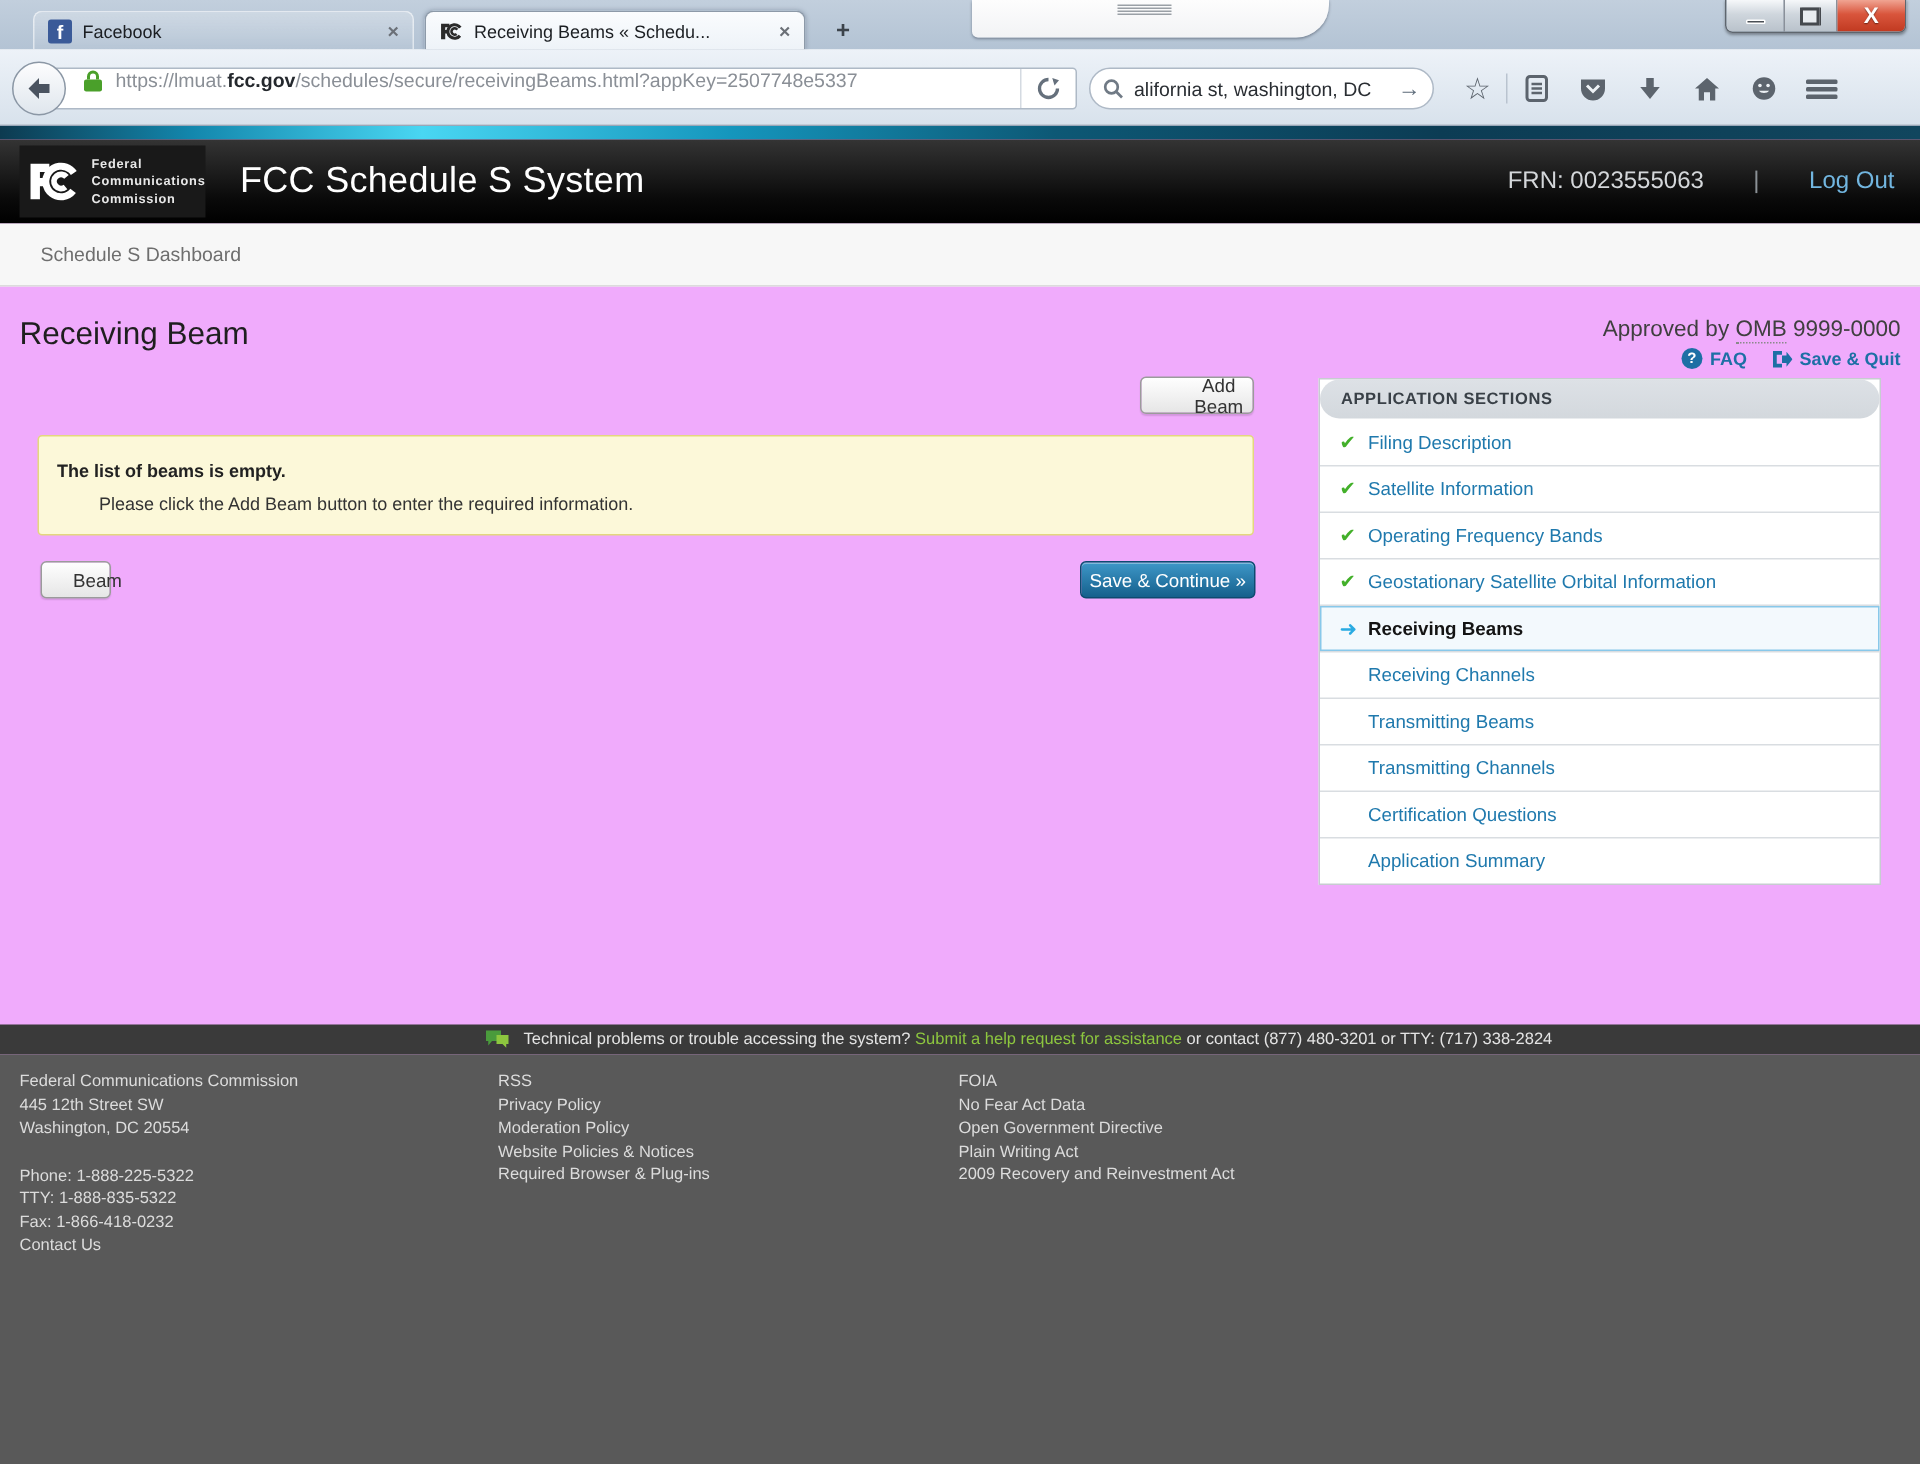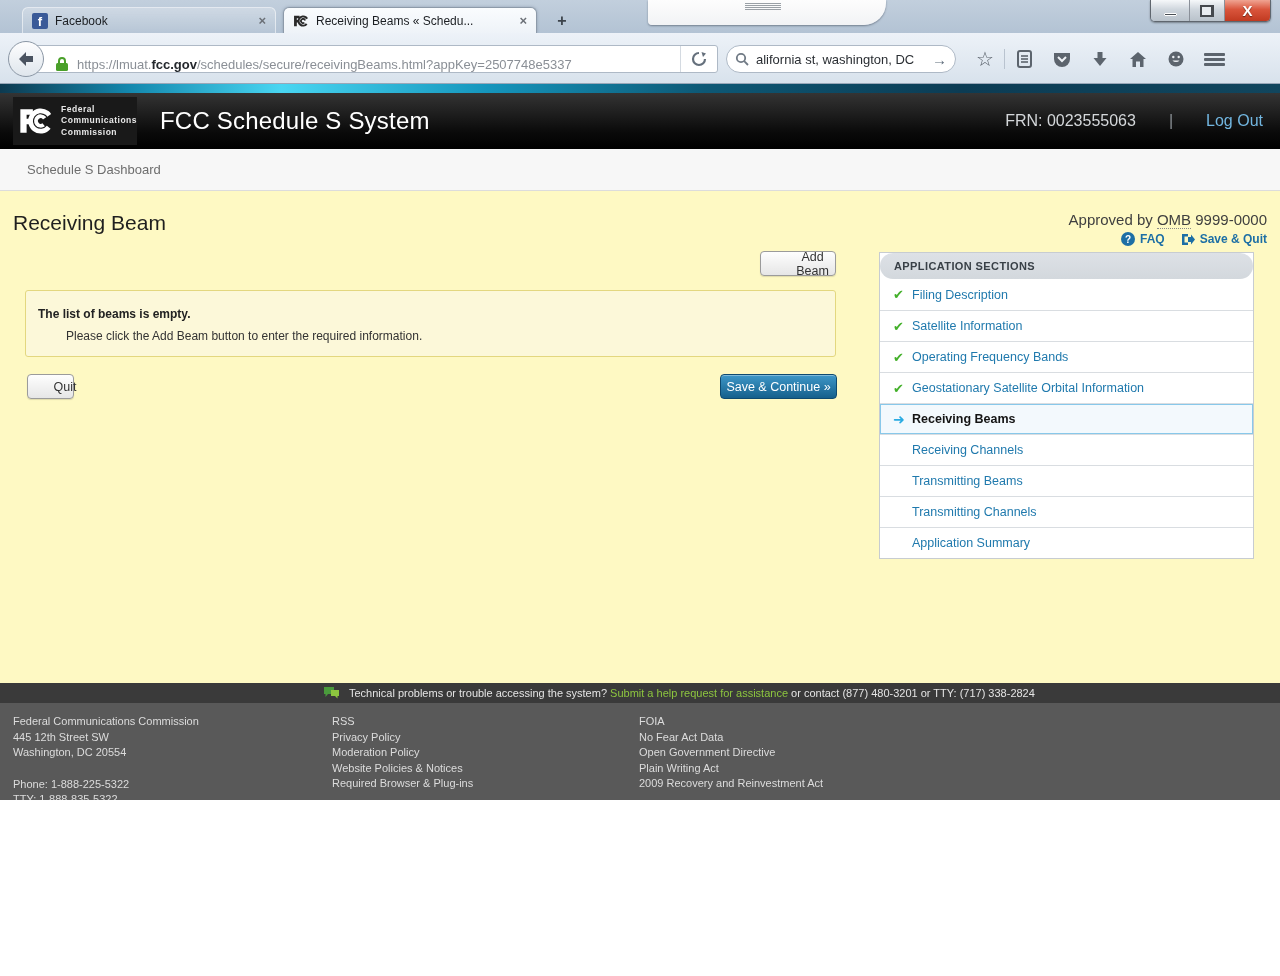--- a/index.html
+++ b/index.html
@@ -40,36 +40,36 @@
     display:flex; align-items:flex-end; justify-content:center; line-height:15px; }
   #newtab { position:absolute; top:10px; left:549px; width:26px; height:22px; border-radius:4px 4px 0 0;
     color:#3c434b; font-size:16px; font-weight:bold; text-align:center; line-height:21px; }
 
   #navbar { position:absolute; top:33px; left:0; width:1280px; height:51px;
     background:linear-gradient(#edf2f8,#d8e2ec); border-bottom:1px solid #99a7b8; }
   #back-btn { position:absolute; top:8px; left:8px; width:36px; height:36px; border-radius:50%;
     background:linear-gradient(#fdfdfe,#dfe6ed); border:1px solid #8b97a5; display:flex; align-items:center; justify-content:center; z-index:3; }
   #back-btn svg { display:block; }
   #urlbar { position:absolute; top:12px; left:26px; width:692px; height:28px; background:#fff;
-    border:1px solid #aeb9c6; border-radius:3px; display:flex; align-items:flex-end; padding-left:26px; z-index:2; }
+    border:1px solid #aeb9c6; border-radius:3px; display:flex; align-items:flex-start; padding-left:26px; z-index:2; }
   #urlbar .lock { margin:0 8px 0 2px; }
   .urltext { font-size:13px; color:#8a8f96; white-space:nowrap; overflow:hidden; flex:1; }
   .urltext b { color:#24282d; font-weight:bold; }
   #reload-seg { display:flex; align-items:center; border-left:1px solid #d4dae1; height:100%; padding:0 10px; }
   #searchbox { position:absolute; top:12px; left:726px; width:230px; height:28px; background:#fff;
     border:1px solid #aeb9c6; border-radius:14px; display:flex; align-items:center; padding:0 8px; }
   #searchbox .q { font-size:13px; color:#2a2e33; white-space:nowrap; overflow:hidden; flex:1; margin-left:7px; }
   #searchbox .go { color:#5d6b7a; font-size:15px; }
   .tool-icons { position:absolute; top:12px; left:966px; height:28px; display:flex; align-items:center; }
   .ticon { width:38px; display:flex; align-items:center; justify-content:center; color:#5c646d; }
   .tsep { width:1px; height:20px; background:#b9c3cf; }
   #menu-btn .b { width:21px; height:3px; background:#5c646d; border-radius:1px; margin:2px 0; }
 
   
-  #viewport { position:absolute; top:84px; left:0; width:1280px; height:716px; background:#fef9c3; overflow:hidden; }
+  #viewport { position:absolute; top:84px; left:0; width:1280px; height:892px; background:#f0abfc; overflow:hidden; }
   #cyanbar { position:absolute; top:0; left:0; width:1280px; height:9px;
     background:linear-gradient(90deg,#0d3a50 0%,#1387ad 10%,#49d6f2 22%,#1596bd 38%,#0d5875 55%,#0c3c54 75%,#11465e 100%); }
   #siteheader { position:absolute; top:9px; left:0; width:1280px; height:56px;
     background:linear-gradient(#343434,#0a0a0a 70%,#000); display:flex; align-items:center; }
   #logoblock { position:absolute; left:13px; top:4px; width:124px; height:48px; background:#191919; display:flex; align-items:center; padding-left:5px; }
   #brandlines { margin-left:7px; color:#e8e8e8; font-size:8.5px; font-weight:bold; letter-spacing:.5px; line-height:1.35; }
   #apptitle { position:absolute; left:160px; top:0; height:56px; display:flex; align-items:center;
     color:#fff; font-size:24px; font-weight:400; letter-spacing:.2px; }
   #header-right { position:absolute; right:17px; top:0; height:56px; display:flex; align-items:center; font-size:16px;gap:25px; }
   #frn { color:#d4d7da; } #hdr-sep { color:#8b9196; margin:0 8px; }
@@ -292,21 +292,21 @@
     </div>
   </div>
 
   <button class="btn-gray" id="add-beam">Add Beam</button>
 
   <div id="alert">
     <div class="t">The list of beams is empty.</div>
     <div class="b">Please click the Add Beam button to enter the required information.</div>
   </div>
 
-  <button class="btn-gray" id="back-button">Quit</button>
+  <button class="btn-gray" id="back-button">Beam</button>
   <button id="save-continue">Save &amp; Continue »</button>
 
   <div id="panel">
     <div id="panel-head">APPLICATION SECTIONS</div>
     <div class="pitem complete" style="border-top:none">
       <span class="ic">✔</span>
       <a class="lbl" href="#">Filing Description</a>
       </div>
     <div class="pitem complete">
       <span class="ic">✔</span>
@@ -328,20 +328,24 @@
       <span class="ic"></span>
       <a class="lbl" href="#">Receiving Channels</a>
       </div>
     <div class="pitem pending">
       <span class="ic"></span>
       <a class="lbl" href="#">Transmitting Beams</a>
       </div>
     <div class="pitem pending">
       <span class="ic"></span>
       <a class="lbl" href="#">Transmitting Channels</a>
+      </div>
+    <div class="pitem pending">
+      <span class="ic"></span>
+      <a class="lbl" href="#">Certification Questions</a>
       </div>
     <div class="pitem pending">
       <span class="ic"></span>
       <a class="lbl" href="#">Application Summary</a>
       </div>
   </div>
 
   <div id="helpbar">
     <svg width="17" height="14" viewBox="0 0 17 14">
       <path d="M1 1 h10 v7 h-6 l-2.5 3 v-3 h-1.5 Z" fill="#4a9b3c"></path>

